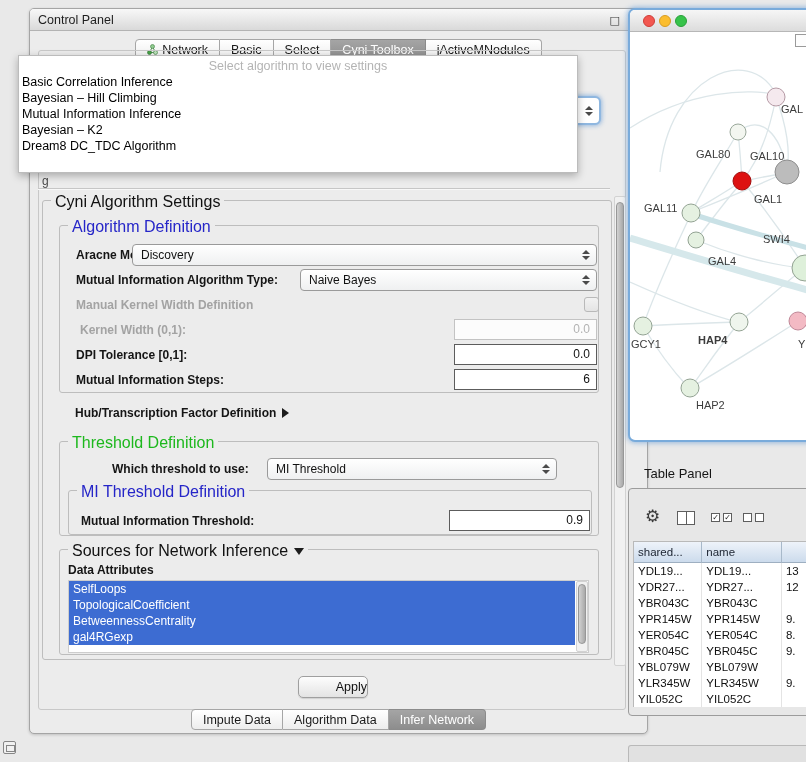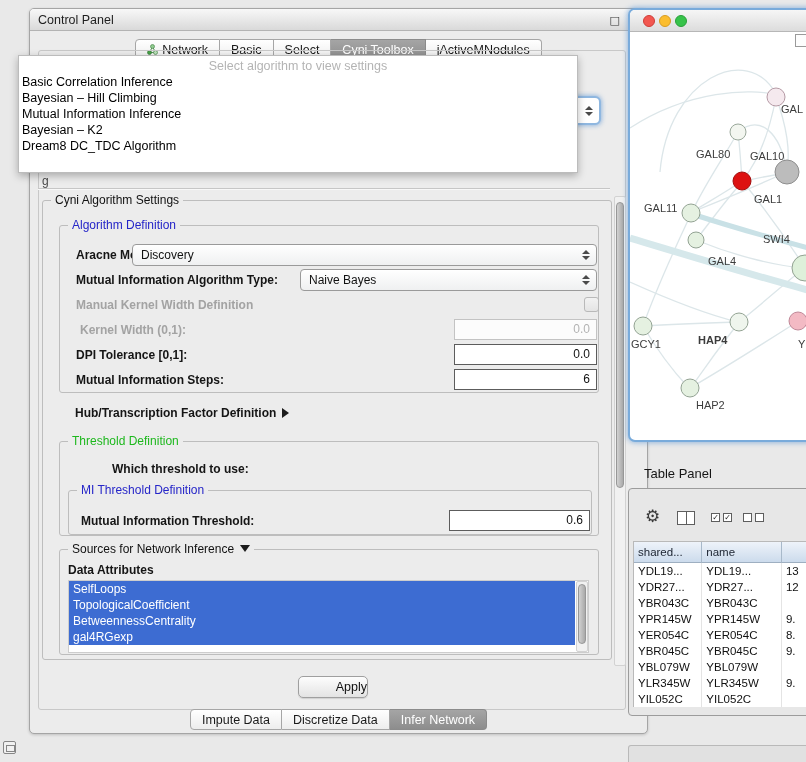--- a/index.html
+++ b/index.html
@@ -27,21 +27,21 @@
   .seg-tab:last-child { border-radius:0 4px 4px 0; }
   .seg-tab.active { background:linear-gradient(#a5a5a5,#8d8d8d); color:#fff; border-color:#8b8b8b; }
   .content-frame { position:absolute; left:8px; top:41px; width:588px; height:660px;
                    border:1px solid #c8c8c8; border-radius:3px; }
   .frag-line { position:absolute; left:8px; top:179px; width:572px; height:2px;
                border-top:1px solid #c6c6c6; border-bottom:1px solid #f8f8f8; }
   .frag-g { position:absolute; left:12px; top:165px; font-size:12px; color:#4a4a4a; }
 
   .fieldset { position:absolute; border:1px solid #bdbdbd; border-radius:3px; }
   .legend { position:absolute; top:-8px; left:8px; background:#ececec; padding:0 4px;
-            font-size:12px; white-space:nowrap; color:#111; }
+            font-size:16px; white-space:nowrap; color:#111; }
   .legend.blue { color:#2525c8; }
   .legend.green { color:#1db81d; }
   .lab { position:absolute; font-size:12px; font-weight:bold; color:#151515; white-space:nowrap; }
   .lab.dis { color:#a3a3a3; }
   .combo { position:absolute; height:22px; background:linear-gradient(#ffffff,#eff0f1);
            border:1px solid #9a9a9a; border-radius:4px; font-size:12px; line-height:20px;
            padding:0 22px 0 8px; color:#111; box-shadow:inset 0 1px 0 #fff; white-space:nowrap; }
   .arrows { position:absolute; right:6px; top:50%; margin-top:-5px; width:8px; height:10px; }
   .arrows::before, .arrows::after { content:""; position:absolute; left:0;
            border-left:4px solid transparent; border-right:4px solid transparent; }
@@ -205,25 +205,29 @@
     </div>
 
     <div style="position:absolute; left:32px; top:202px;">
       <span class="lab" style="position:static;">Hub/Transcription Factor Definition</span><span class="tri-right"></span>
     </div>
 
     <div class="fieldset" style="left:16px; top:240px; width:540px; height:95px;">
       <span class="legend green">Threshold Definition</span>
 
       <span class="lab" style="left:52px; top:20px;">Which threshold to use:</span>
+      <div class="combo" style="left:207px; top:16px; width:290px;">
+        <span>MI Threshold</span>
+        <span class="arrows"></span>
+      </div>
 
       <div class="fieldset" style="left:8px; top:48px; width:524px; height:45px;">
         <span class="legend blue">MI Threshold Definition</span>
         <span class="lab" style="left:12px; top:23px;">Mutual Information Threshold:</span>
-        <div class="tfield" style="left:380px; top:19px; width:141px;">0.6</div>
+        <div class="tfield" style="left:380px; top:19px; width:141px;">0.9</div>
       </div>
     </div>
 
     <div class="fieldset" style="left:16px; top:348px; width:540px; height:106px;">
       <span class="legend"><span>Sources for Network Inference</span><span class="tri-down"></span></span>
       <span class="lab" style="left:8px; top:13px;">Data Attributes</span>
       <div class="src-list" style="left:8px; top:30px; width:521px; height:73px;">
           <div class="src-item selected">SelfLoops</div>
           <div class="src-item selected">TopologicalCoefficient</div>
           <div class="src-item selected">BetweennessCentrality</div>
@@ -238,21 +242,21 @@
   <div class="vscroll" style="left:584px; top:187px; width:12px; height:470px;">
     <div class="vthumb" style="top:5px; height:286px;"></div>
   </div>
 
   <div class="apply-btn">Apply</div>
   <div class="bottom-tabbar">
       <div class="seg-tab">
         <span>Impute Data</span>
       </div>
       <div class="seg-tab">
-        <span>Discretize Data</span>
+        <span>Algorithm Data</span>
       </div>
       <div class="seg-tab active">
         <span>Infer Network</span>
       </div>
     </div>
   <div class="collapse-arrow"></div>
 </div>
 
 <div class="popup">
   <div class="popup-hint">Select algorithm to view settings</div>

